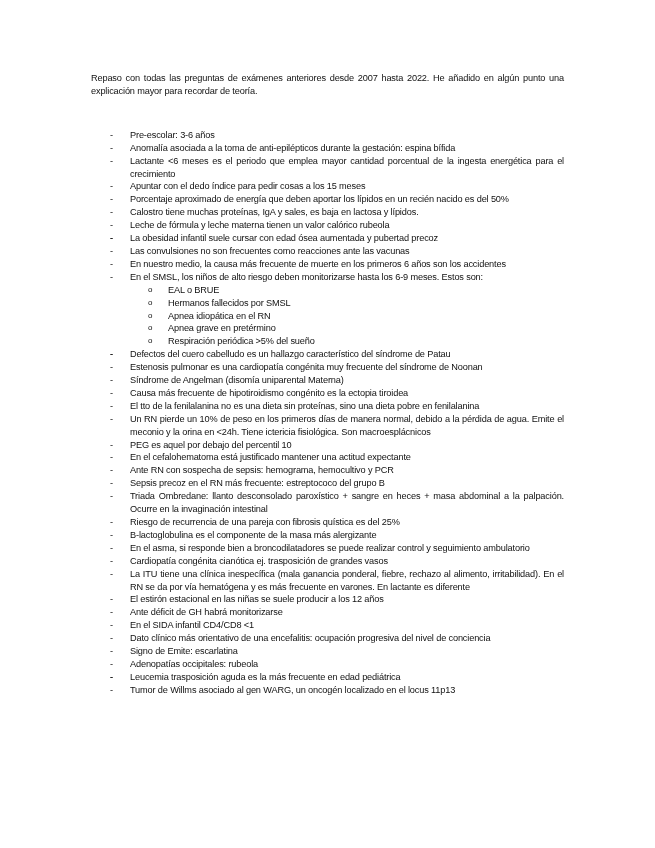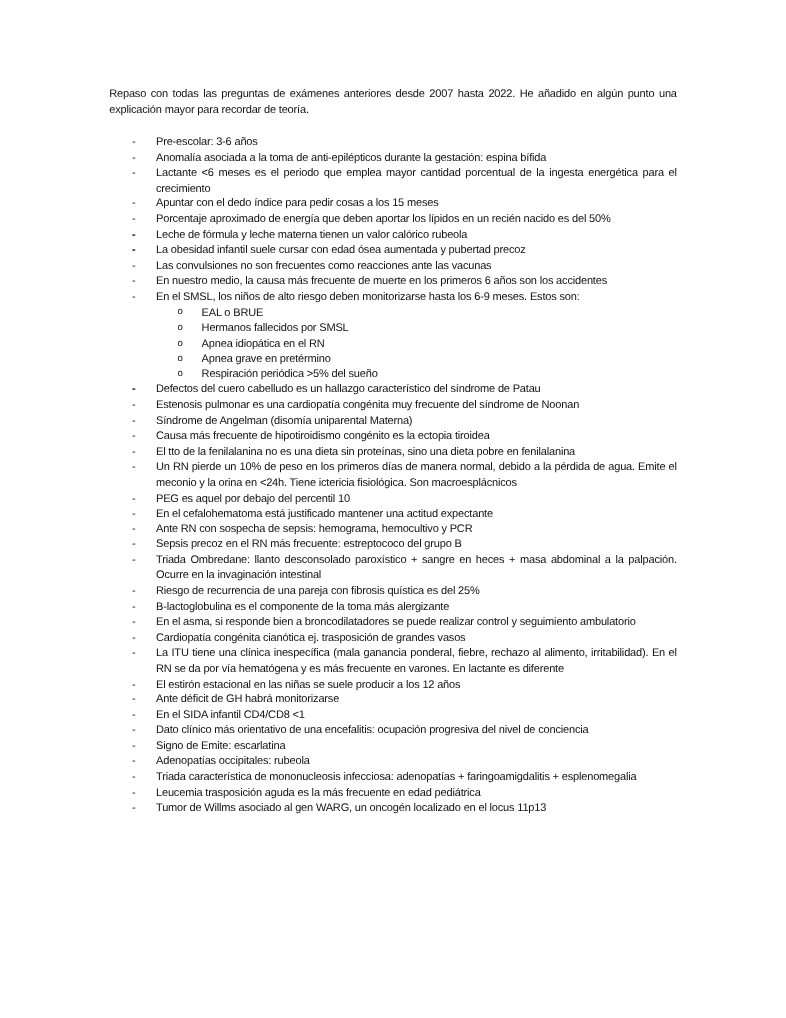--- a/index.html
+++ b/index.html
@@ -4,21 +4,21 @@
 <style>
   html, body { margin: 0; padding: 0; background: #ffffff; }
   body { width: 655px; height: 848px; position: relative; overflow: hidden; }
   .page {
     position: absolute; left: 91px; top: 72px; width: 473px;
     font-family: "Liberation Sans", sans-serif;
     font-size: 9.2px; line-height: 12.9px; color: #111111;
     letter-spacing: -0.15px;
   }
   .intro p { margin: 0; }
-  .intro { margin-bottom: 14px; }
+  .intro { margin-bottom: 31px; }
   ul.main { list-style: none; margin: 0; padding: 0; }
   ul.main > li { position: relative; padding-left: 39px; text-align: justify; }
   ul.main > li > .bullet { position: absolute; left: 19px; top: 0; }
   ul.sub { list-style: none; margin: 0; padding: 0; }
   ul.sub > li { position: relative; padding-left: 38px; }
   ul.sub > li > .bullet { position: absolute; left: 18px; top: 0; font-size: 8px; }
 </style>
 </head>
 <body>
 
@@ -26,21 +26,21 @@
   <div class="intro">
     <p style="text-align:justify">Repaso con todas las preguntas de exámenes anteriores desde 2007 hasta 2022. He añadido en algún punto una explicación mayor para recordar de teoría.</p>
   </div>
 
   <ul class="main">
     <li><span class="bullet">-</span><span>Pre-escolar: 3-6 años</span></li>
     <li><span class="bullet">-</span><span>Anomalía asociada a la toma de anti-epilépticos durante la gestación: espina bífida</span></li>
     <li><span class="bullet">-</span><span>Lactante &lt;6 meses es el periodo que emplea mayor cantidad porcentual de la ingesta energética para el crecimiento</span></li>
     <li><span class="bullet">-</span><span>Apuntar con el dedo índice para pedir cosas a los 15 meses</span></li>
     <li><span class="bullet">-</span><span>Porcentaje aproximado de energía que deben aportar los lípidos en un recién nacido es del 50%</span></li>
-    <li><span class="bullet">-</span></li>
+    <li><span class="bullet">-</span><span>Calostro tiene muchas proteínas, IgA y sales, es baja en lactosa y lípidos.</span></li>
     <li><span class="bullet">-</span><span>Leche de fórmula y leche materna tienen un valor calórico rubeola</span></li>
     <li><span class="bullet">-</span></li>
     <li><span class="bullet">-</span><span>La obesidad infantil suele cursar con edad ósea aumentada y pubertad precoz</span></li>
     <li><span class="bullet">-</span><span>Las convulsiones no son frecuentes como reacciones ante las vacunas</span></li>
     <li><span class="bullet">-</span><span>En nuestro medio, la causa más frecuente de muerte en los primeros 6 años son los accidentes</span></li>
     <li><span class="bullet">-</span><span>En el SMSL, los niños de alto riesgo deben monitorizarse hasta los 6-9 meses. Estos son:</span>
       <ul class="sub">
         <li><span class="bullet">o</span><span>EAL o BRUE</span></li>
         <li><span class="bullet">o</span><span>Hermanos fallecidos por SMSL</span></li>
         <li><span class="bullet">o</span><span>Apnea idiopática en el RN</span></li>
@@ -54,27 +54,27 @@
     <li><span class="bullet">-</span><span>Síndrome de Angelman (disomía uniparental Materna)</span></li>
     <li><span class="bullet">-</span><span>Causa más frecuente de hipotiroidismo congénito es la ectopia tiroidea</span></li>
     <li><span class="bullet">-</span><span>El tto de la fenilalanina no es una dieta sin proteínas, sino una dieta pobre en fenilalanina</span></li>
     <li><span class="bullet">-</span><span>Un RN pierde un 10% de peso en los primeros días de manera normal, debido a la pérdida de agua. Emite el meconio y la orina en &lt;24h. Tiene ictericia fisiológica. Son macroesplácnicos</span></li>
     <li><span class="bullet">-</span><span>PEG es aquel por debajo del percentil 10</span></li>
     <li><span class="bullet">-</span><span>En el cefalohematoma está justificado mantener una actitud expectante</span></li>
     <li><span class="bullet">-</span><span>Ante RN con sospecha de sepsis: hemograma, hemocultivo y PCR</span></li>
     <li><span class="bullet">-</span><span>Sepsis precoz en el RN más frecuente: estreptococo del grupo B</span></li>
     <li><span class="bullet">-</span><span>Triada Ombredane: llanto desconsolado paroxístico + sangre en heces + masa abdominal a la palpación. Ocurre en la invaginación intestinal</span></li>
     <li><span class="bullet">-</span><span>Riesgo de recurrencia de una pareja con fibrosis quística es del 25%</span></li>
-    <li><span class="bullet">-</span><span>B-lactoglobulina es el componente de la toma más alergizante</span></li>
+    <li><span class="bullet">-</span><span>B-lactoglobulina es el componente de la masa más alergizante</span></li>
     <li><span class="bullet">-</span><span>En el asma, si responde bien a broncodilatadores se puede realizar control y seguimiento ambulatorio</span></li>
     <li><span class="bullet">-</span><span>Cardiopatía congénita cianótica ej. trasposición de grandes vasos</span></li>
     <li><span class="bullet">-</span><span>La ITU tiene una clínica inespecífica (mala ganancia ponderal, fiebre, rechazo al alimento, irritabilidad). En el RN se da por vía hematógena y es más frecuente en varones. En lactante es diferente</span></li>
     <li><span class="bullet">-</span><span>El estirón estacional en las niñas se suele producir a los 12 años</span></li>
     <li><span class="bullet">-</span><span>Ante déficit de GH habrá monitorizarse</span></li>
     <li><span class="bullet">-</span><span>En el SIDA infantil CD4/CD8 &lt;1</span></li>
     <li><span class="bullet">-</span><span>Dato clínico más orientativo de una encefalitis: ocupación progresiva del nivel de conciencia</span></li>
     <li><span class="bullet">-</span><span>Signo de Emite: escarlatina</span></li>
     <li><span class="bullet">-</span><span>Adenopatías occipitales: rubeola</span></li>
-    <li><span class="bullet">-</span><span>Triada característica de mononucleosis infecciosa: adenopatías + faringoamigdalitis + esplenomegalia</span></li>
+    <li><span class="bullet">-</span></li>
     <li><span class="bullet">-</span><span>Leucemia trasposición aguda es la más frecuente en edad pediátrica</span></li>
     <li><span class="bullet">-</span><span>Tumor de Willms asociado al gen WARG, un oncogén localizado en el locus 11p13</span></li>
   </ul>
 </div>
 
 </body></html>

